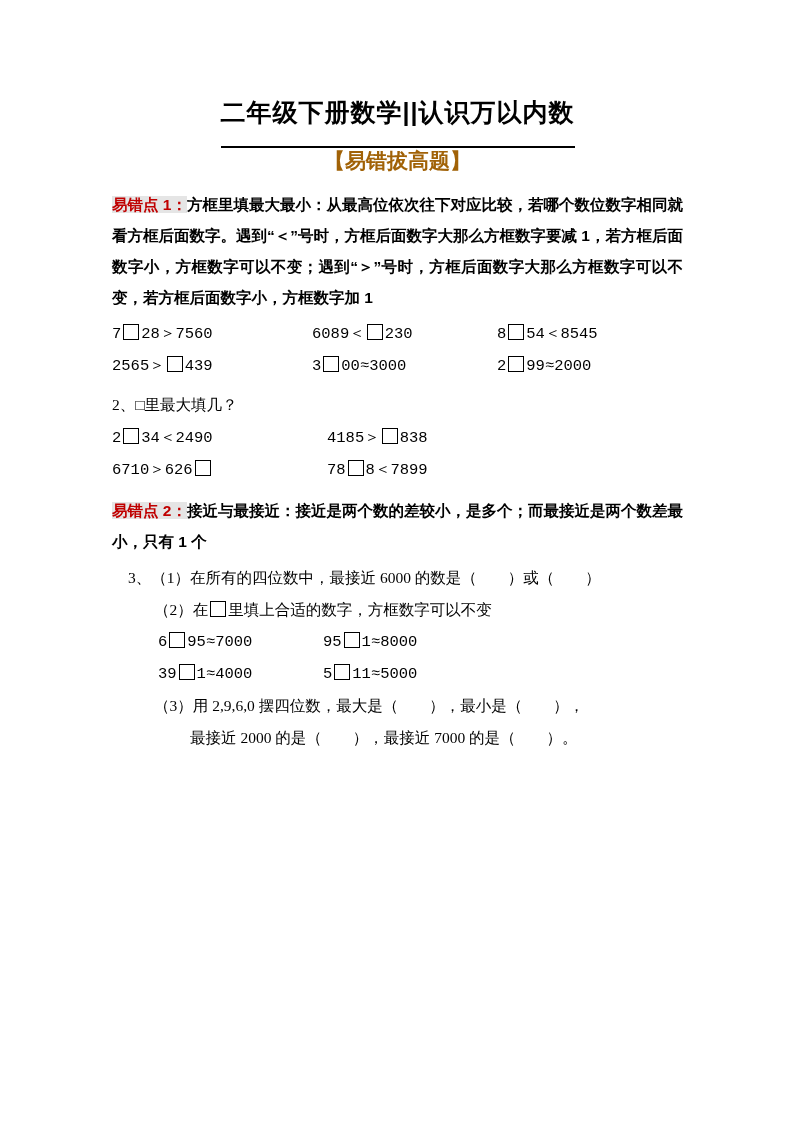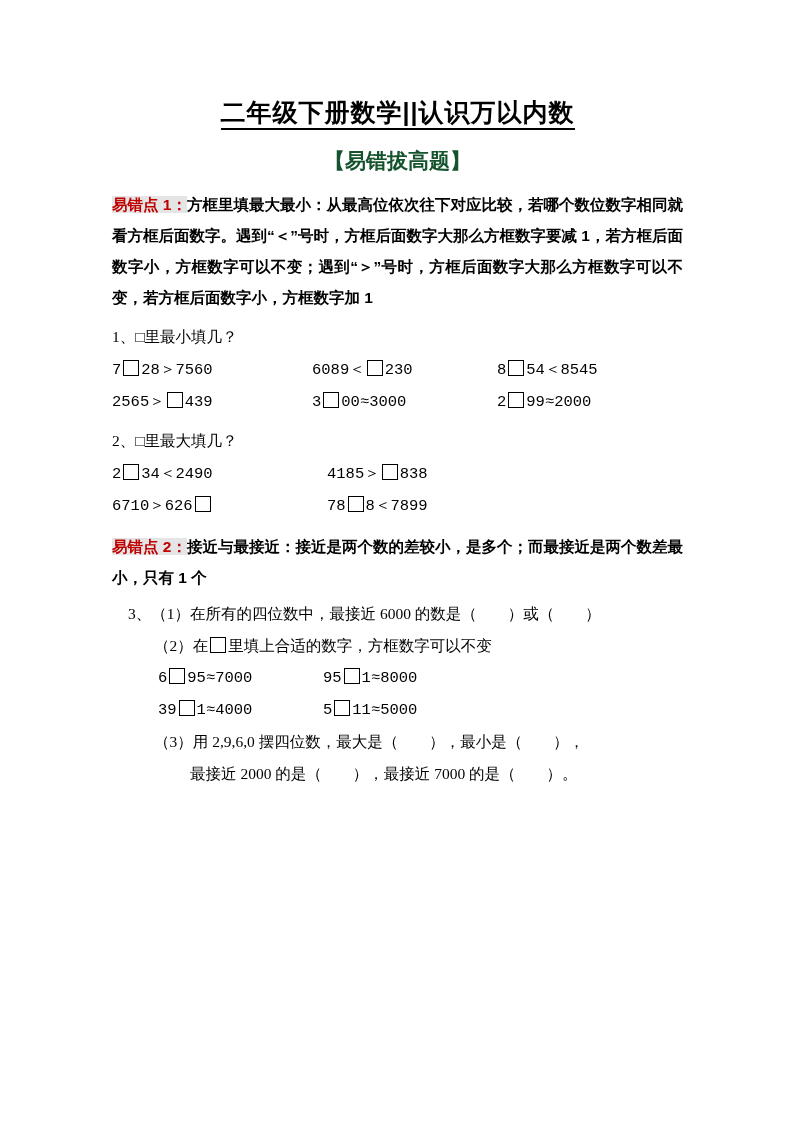--- a/index.html
+++ b/index.html
@@ -27,28 +27,28 @@
     font-family: "Liberation Sans", sans-serif;
     font-weight: bold;
     font-size: 25px;
     letter-spacing: 1px;
     margin: 0 0 4px 0;
     padding-bottom: 2px;
     display: block;
   }
   .doc-title span {
     border-bottom: 2px solid #000;
-    padding-bottom: 2px;
+    padding-bottom: 20px;
   }
   .sub-title {
     text-align: center;
     font-family: "Liberation Sans", sans-serif;
     font-weight: bold;
     font-size: 21px;
-    color: #14532d;
+    color: #a16207;
     margin: 16px 0 14px 0;
   }
   .para {
     font-family: "Liberation Sans", sans-serif;
     font-weight: bold;
     font-size: 15.5px;
     line-height: 31px;
     text-align: justify;
     margin: 0 0 6px 0;
   }
@@ -99,21 +99,20 @@
   <div class="doc-title">
     <span>二年级下册数学||认识万以内数</span>
   </div>
 
   <div class="sub-title">【易错拔高题】</div>
 
   <p class="para">
     <span class="hl">易错点 1：</span><span>方框里填最大最小：从最高位依次往下对应比较，若哪个数位数字相同就看方框后面数字。遇到“＜”号时，方框后面数字大那么方框数字要减 1，若方框后面数字小，方框数字可以不变；遇到“＞”号时，方框后面数字大那么方框数字可以不变，若方框后面数字小，方框数字加 1</span>
   </p>
 
-  <div class="q-head">1、□里最小填几？</div>
 
   <div class="row">
     <div class="cell" style="width:200px"><span>7</span><span class="box"></span><span>28＞7560</span></div>
     <div class="cell" style="width:185px"><span>6089＜</span><span class="box"></span><span>230</span></div>
     <div class="cell"><span>8</span><span class="box"></span><span>54＜8545</span></div>
   </div>
 
   <div class="row">
     <div class="cell" style="width:200px"><span>2565＞</span><span class="box"></span><span>439</span></div>
     <div class="cell" style="width:185px"><span>3</span><span class="box"></span><span>00≈3000</span></div>

